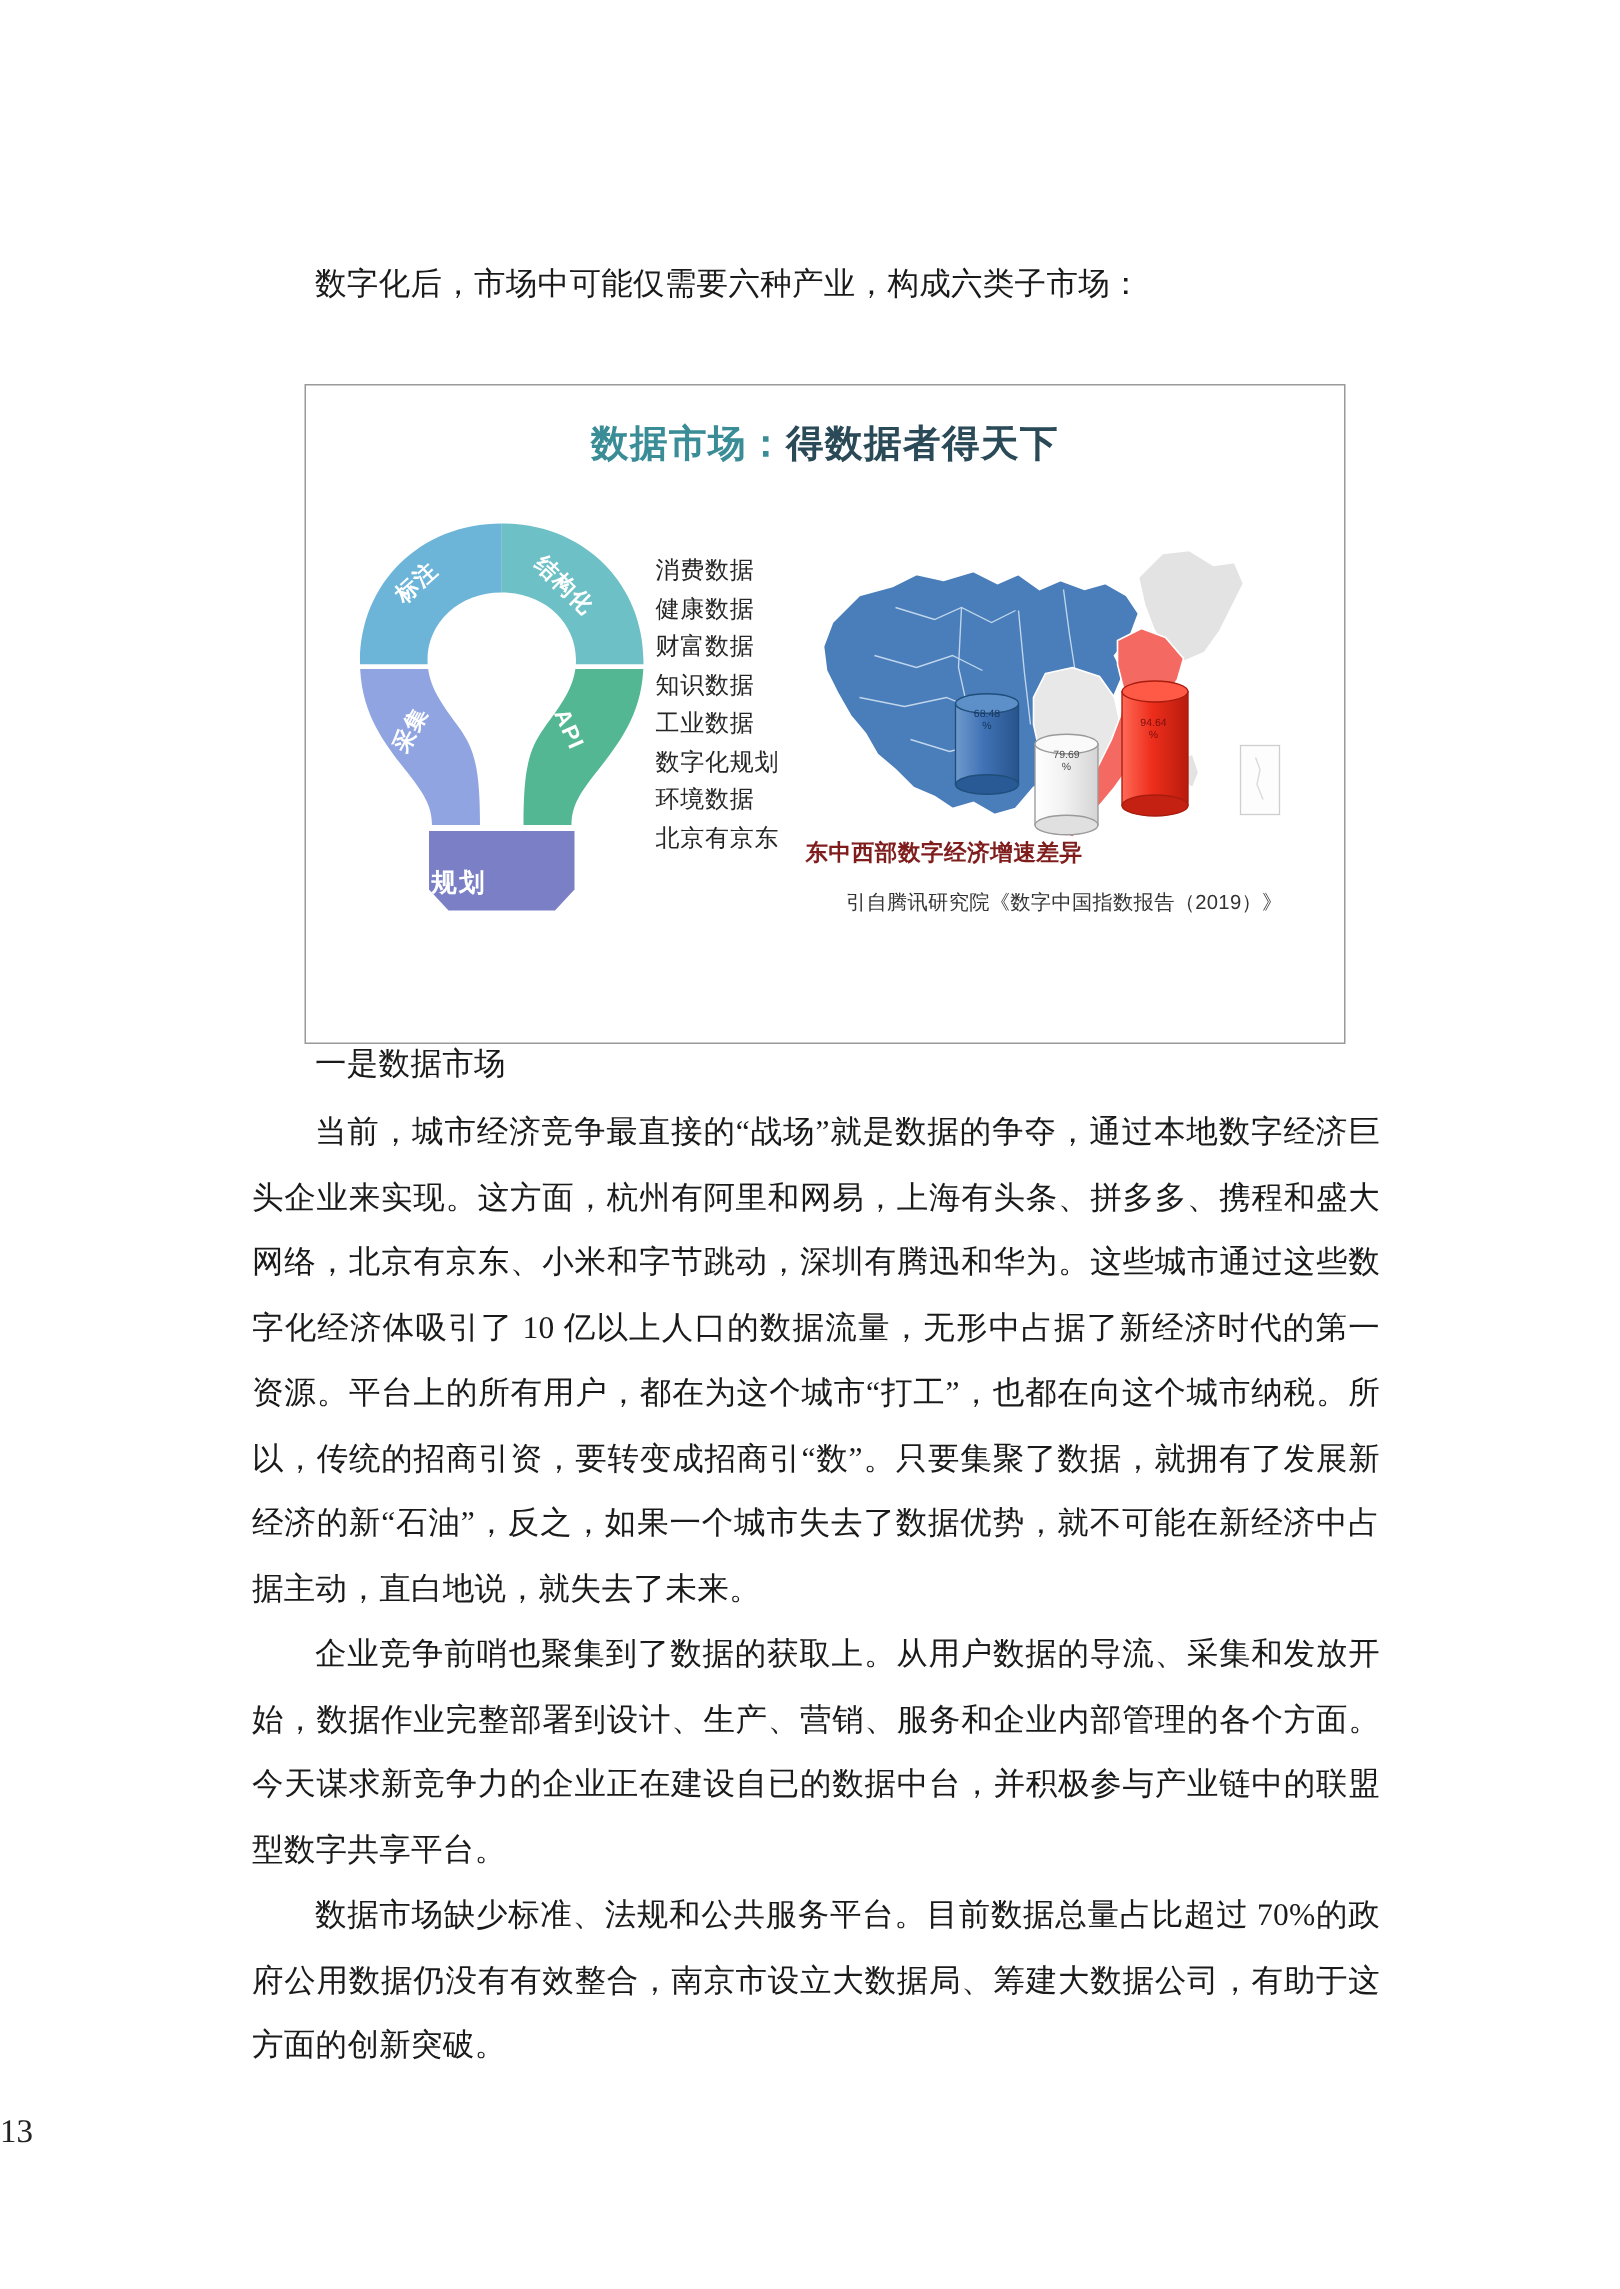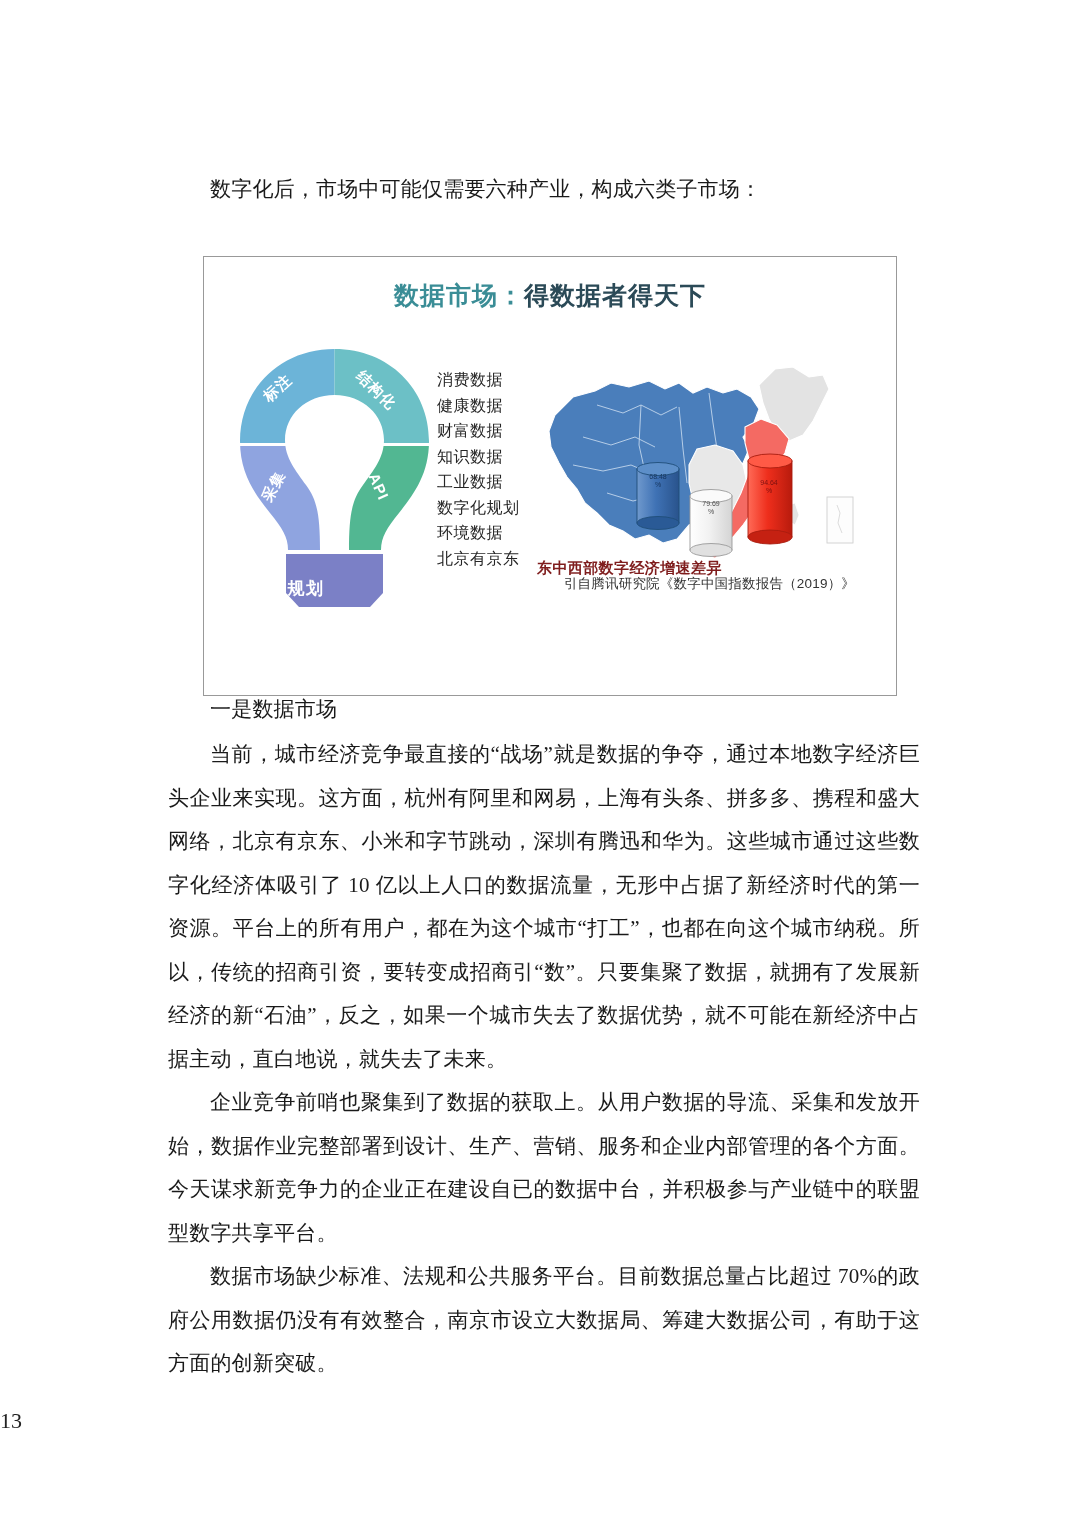--- a/index.html
+++ b/index.html
@@ -149,21 +149,21 @@
     text-align: left;
     font-family: "Liberation Sans", "DejaVu Sans", sans-serif;
     font-size: 15px;
     font-weight: 700;
     color: #7f1d1d;
     letter-spacing: 0.4px;
   }
   .map-source {
     position: absolute;
     left: 0; right: 0;
-    top: 222px;
+    top: 240px;
     text-align: center;
     font-family: "Liberation Sans", "DejaVu Sans", sans-serif;
     font-size: 13.5px;
     color: #333;
     letter-spacing: 0.2px;
   }
 
   
   .page-number {
     position: absolute;

